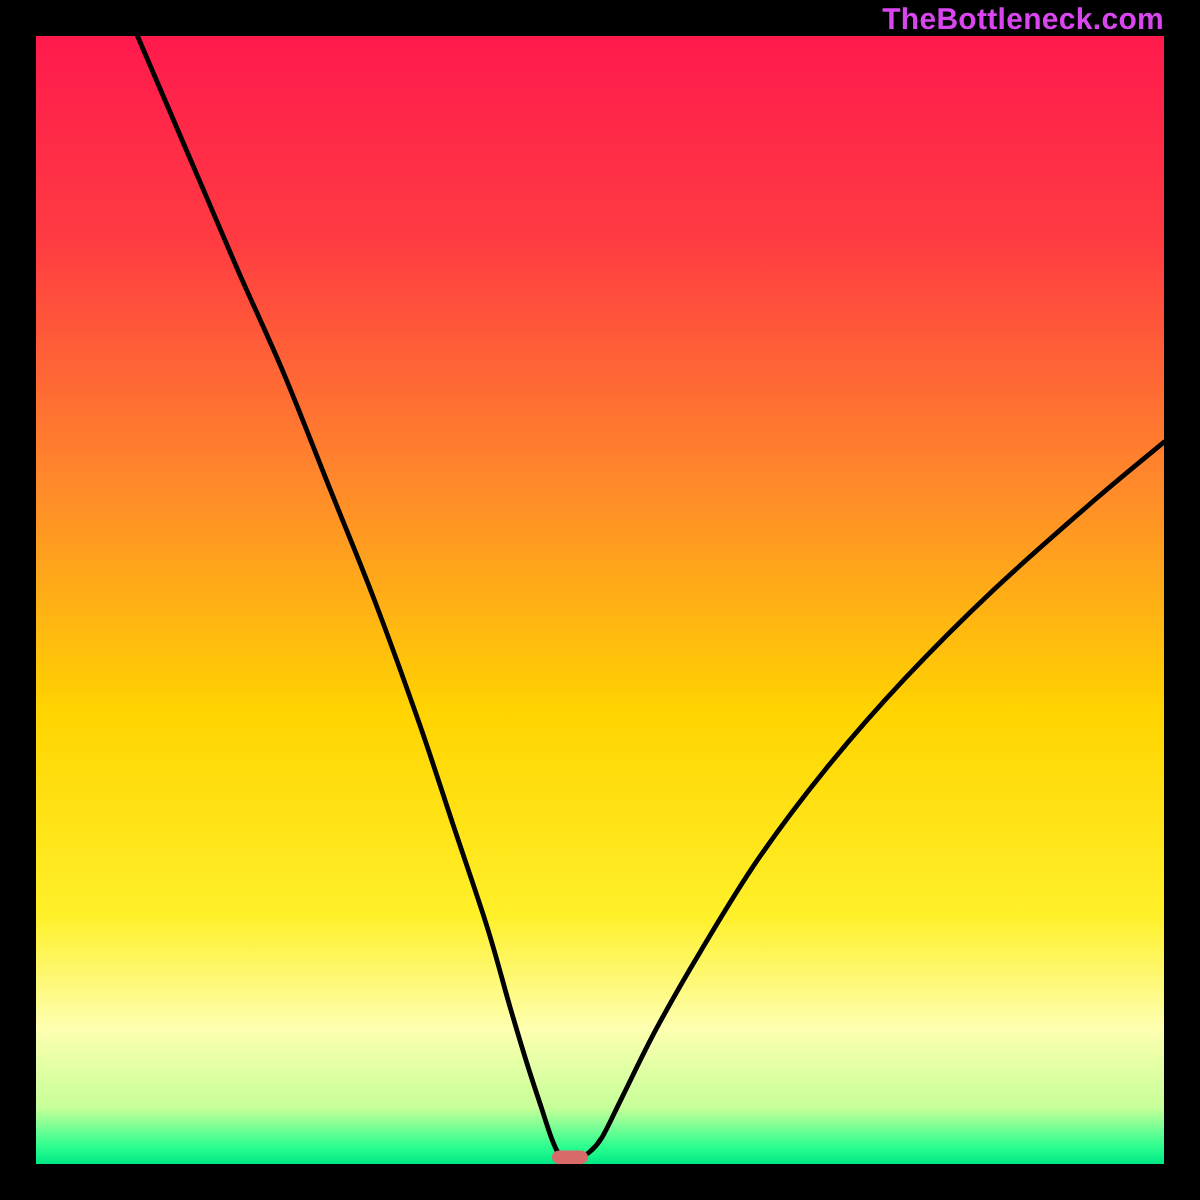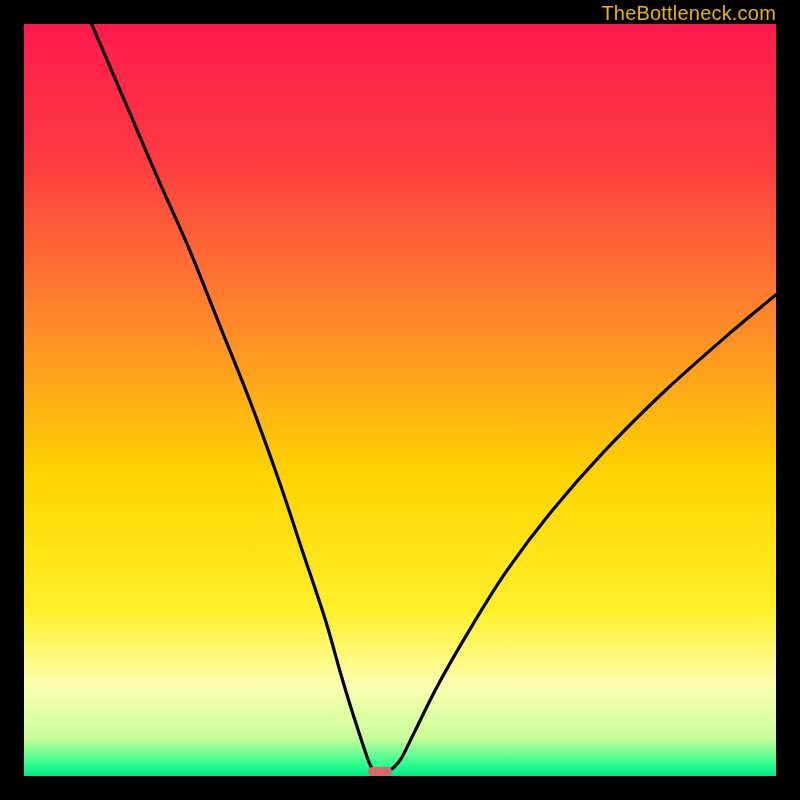--- a/index.html
+++ b/index.html
@@ -35,22 +35,22 @@
     top: 0;
     width: 100%;
     height: 100%;
   }
   .watermark {
     position: absolute;
     top: 2px;
     right: 24px;
     font-family: Arial, Helvetica, sans-serif;
     font-size: 20px;
-    font-weight: normal;
-    color: #eab308;
+    font-weight: bold;
+    color: #d946ef;
     letter-spacing: 0.2px;
   }
   .marker {
     position: absolute;
     background: #d96a6a;
     border-radius: 6px;
   }
 </style>
 </head>
 <body>

